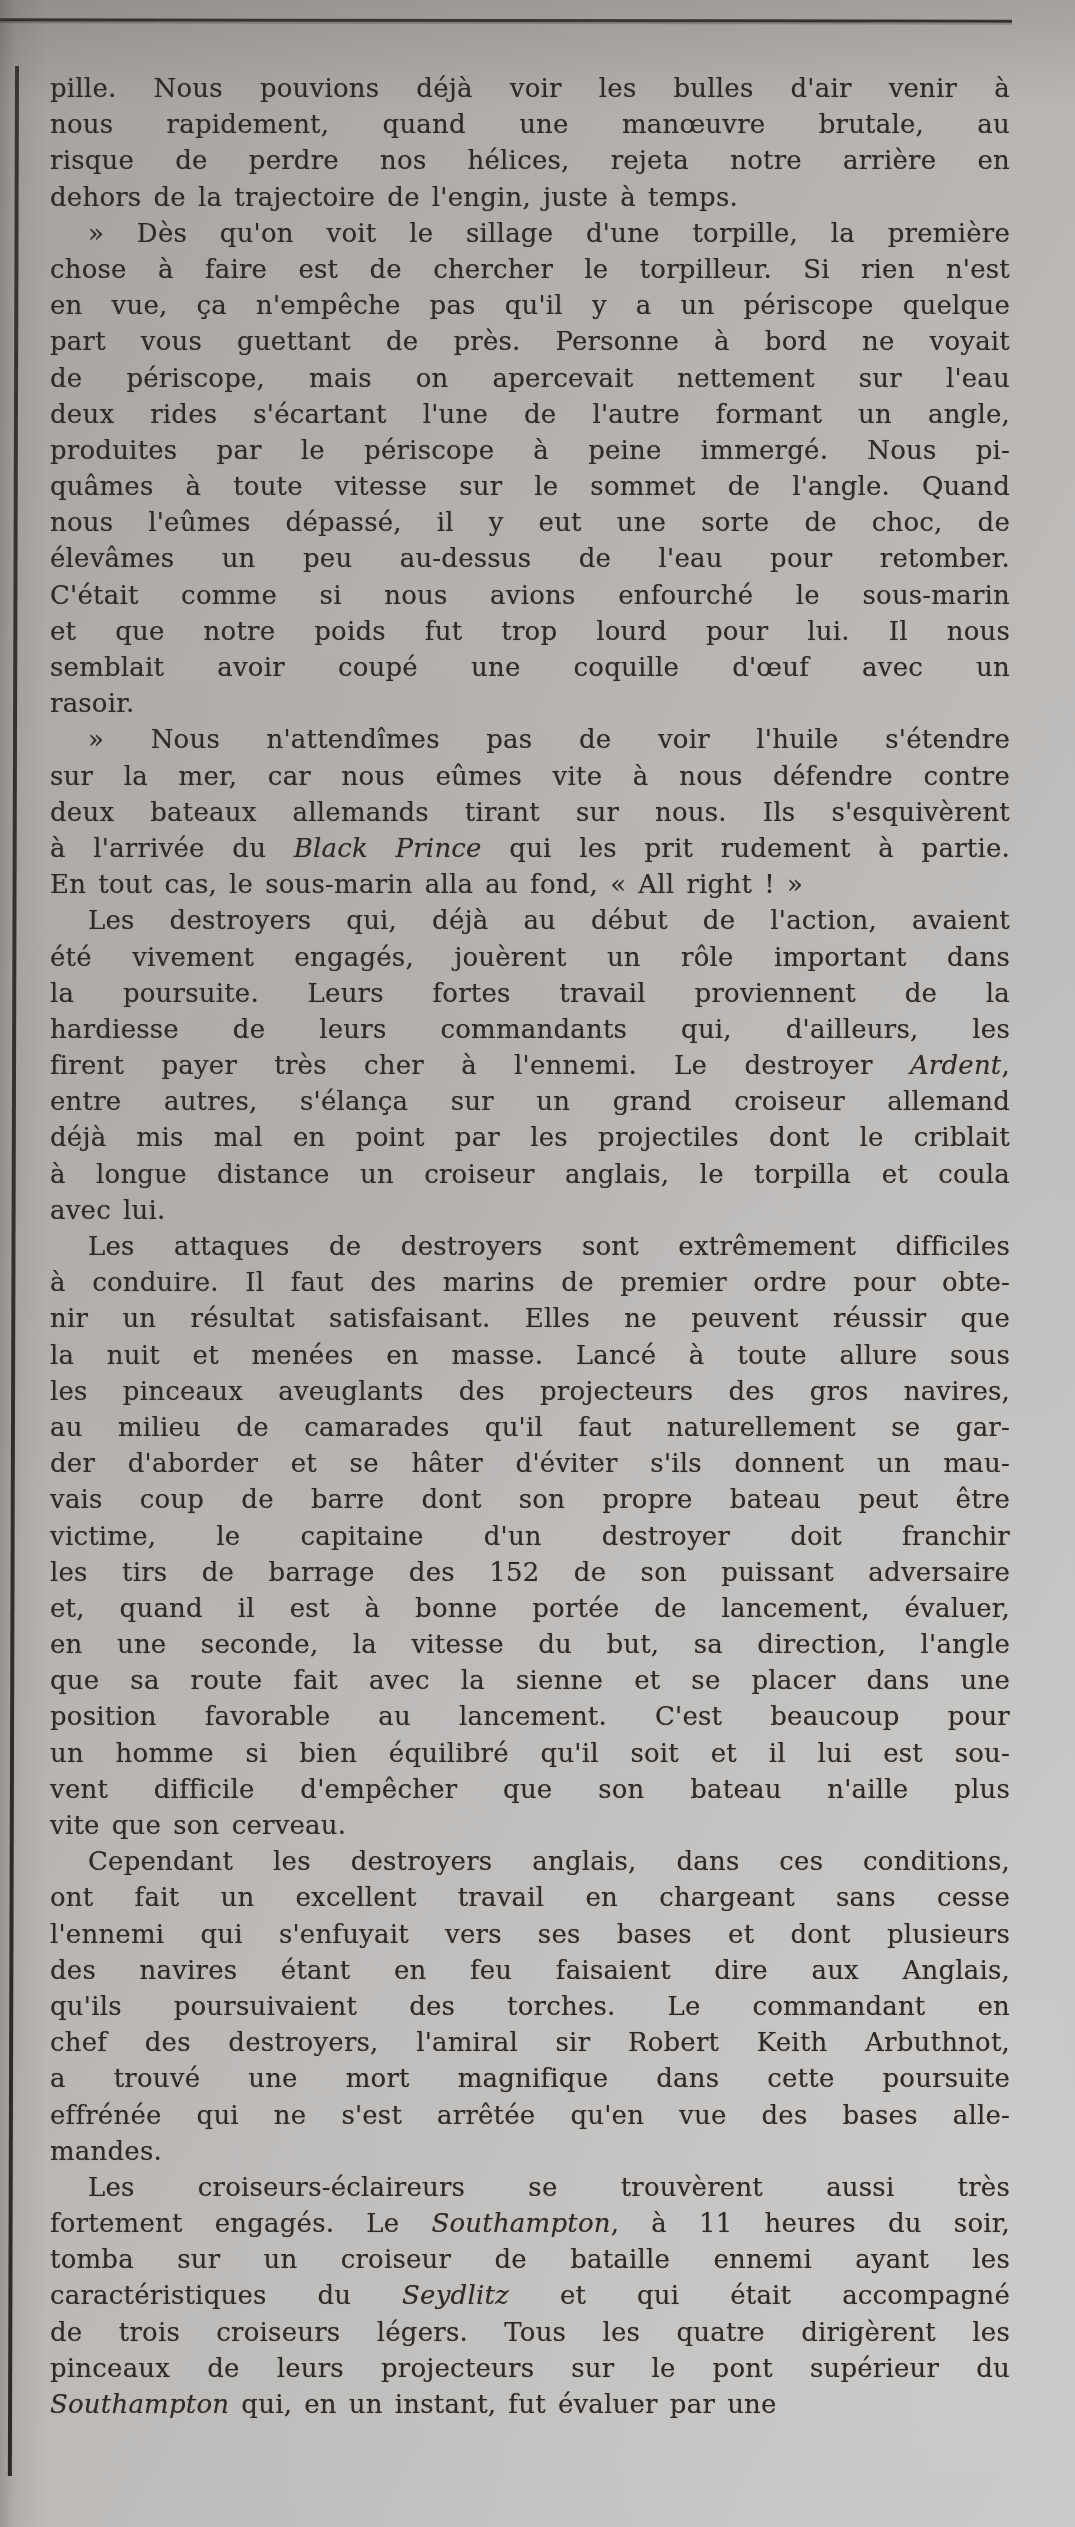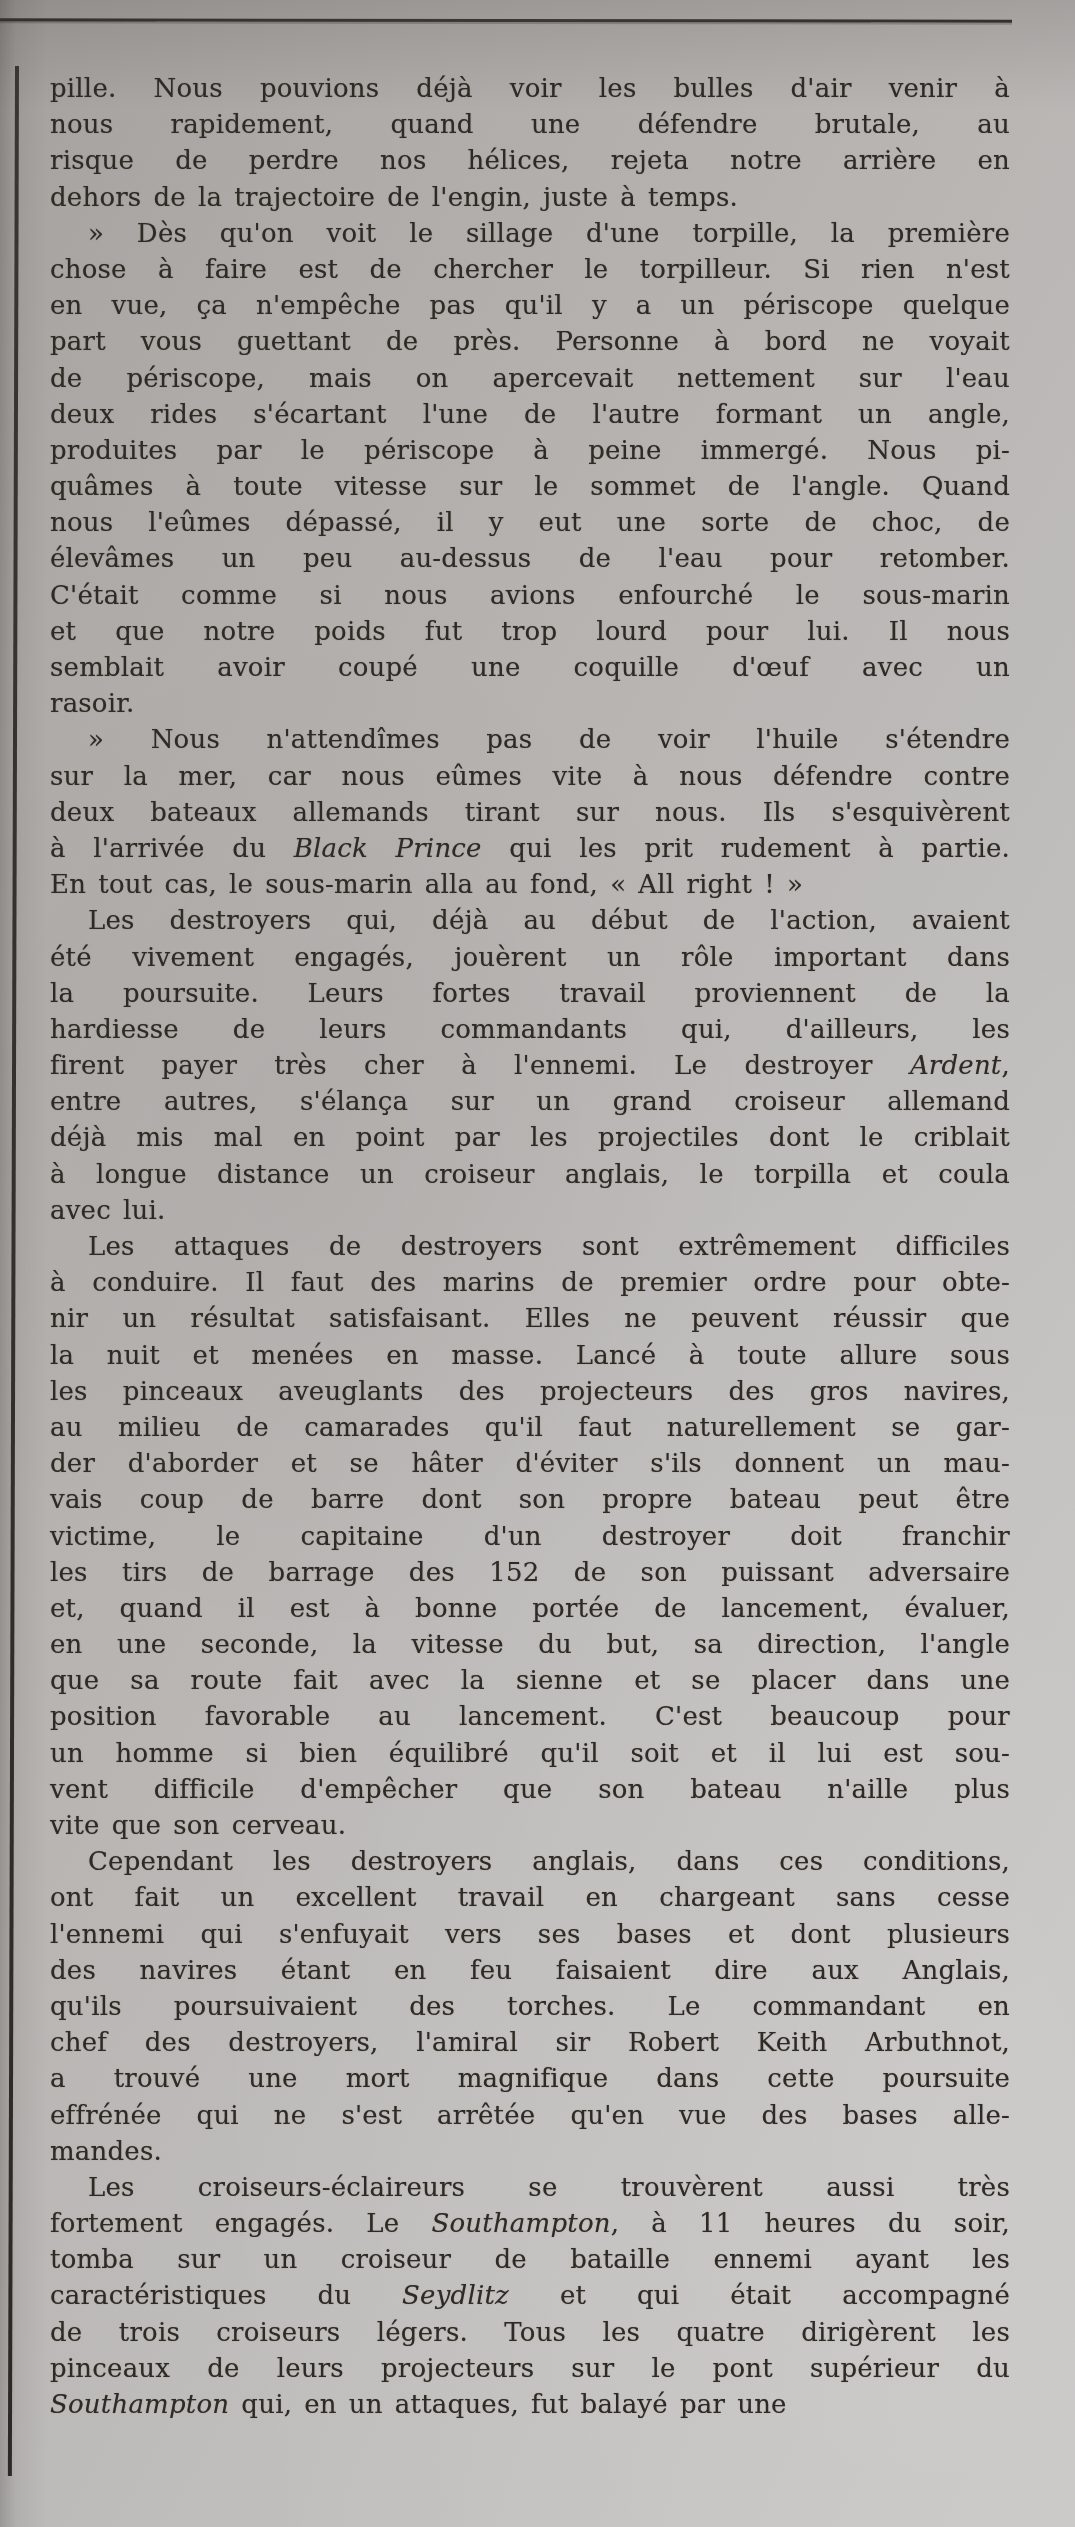--- a/index.html
+++ b/index.html
@@ -48,21 +48,21 @@
   .line i { font-style: italic; }
 </style>
 </head>
 <body>
 
 <div class="page">
   <div class="top-rule"></div>
   <div class="left-rule"></div>
   <div class="text-block" style="color: rgb(46, 42, 36);">
       <div class="line"><span>pille. Nous pouvions déjà voir les bulles d'air venir à</span></div>
-      <div class="line"><span>nous rapidement, quand une défendre brutale, au</span></div>
+      <div class="line"><span>nous rapidement, quand une manœuvre brutale, au</span></div>
       <div class="line"><span>risque de perdre nos hélices, rejeta notre arrière en</span></div>
       <div class="line last"><span>dehors de la trajectoire de l'engin, juste à temps.</span></div>
       <div class="line indent"><span>» Dès qu'on voit le sillage d'une torpille, la première</span></div>
       <div class="line"><span>chose à faire est de chercher le torpilleur. Si rien n'est</span></div>
       <div class="line"><span>en vue, ça n'empêche pas qu'il y a un périscope quelque</span></div>
       <div class="line"><span>part vous guettant de près. Personne à bord ne voyait</span></div>
       <div class="line"><span>de périscope, mais on apercevait nettement sur l'eau</span></div>
       <div class="line"><span>deux rides s'écartant l'une de l'autre formant un angle,</span></div>
       <div class="line"><span>produites par le périscope à peine immergé. Nous pi-</span></div>
       <div class="line"><span>quâmes à toute vitesse sur le sommet de l'angle. Quand</span></div>
@@ -111,15 +111,15 @@
       <div class="line"><span>chef des destroyers, l'amiral sir Robert Keith Arbuthnot,</span></div>
       <div class="line"><span>a trouvé une mort magnifique dans cette poursuite</span></div>
       <div class="line"><span>effrénée qui ne s'est arrêtée qu'en vue des bases alle-</span></div>
       <div class="line last"><span>mandes.</span></div>
       <div class="line indent"><span>Les croiseurs-éclaireurs se trouvèrent aussi très</span></div>
       <div class="line"><span>fortement engagés. Le </span><i>Southampton</i><span>, à 11 heures du soir,</span></div>
       <div class="line"><span>tomba sur un croiseur de bataille ennemi ayant les</span></div>
       <div class="line"><span>caractéristiques du </span><i>Seydlitz</i><span> et qui était accompagné</span></div>
       <div class="line"><span>de trois croiseurs légers. Tous les quatre dirigèrent les</span></div>
       <div class="line"><span>pinceaux de leurs projecteurs sur le pont supérieur du</span></div>
-      <div class="line last"><i>Southampton</i><span> qui, en un attaques, fut balayé par une</span></div>
+      <div class="line last"><i>Southampton</i><span> qui, en un instant, fut évaluer par une</span></div>
     </div>
 </div>
 
 </body></html>

